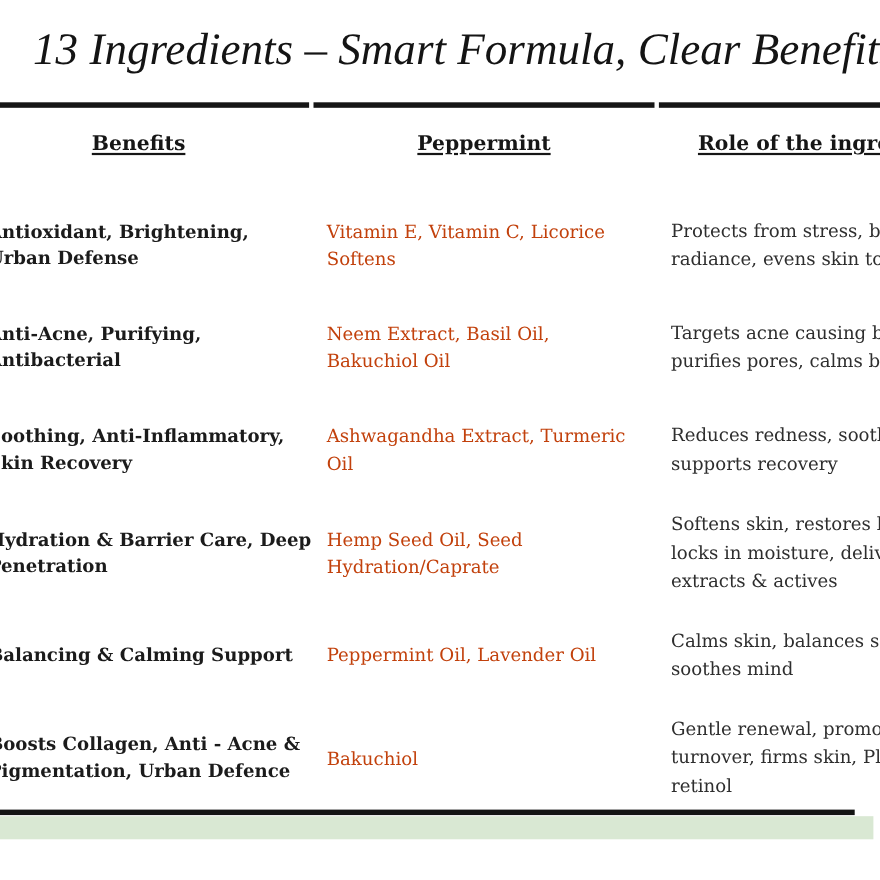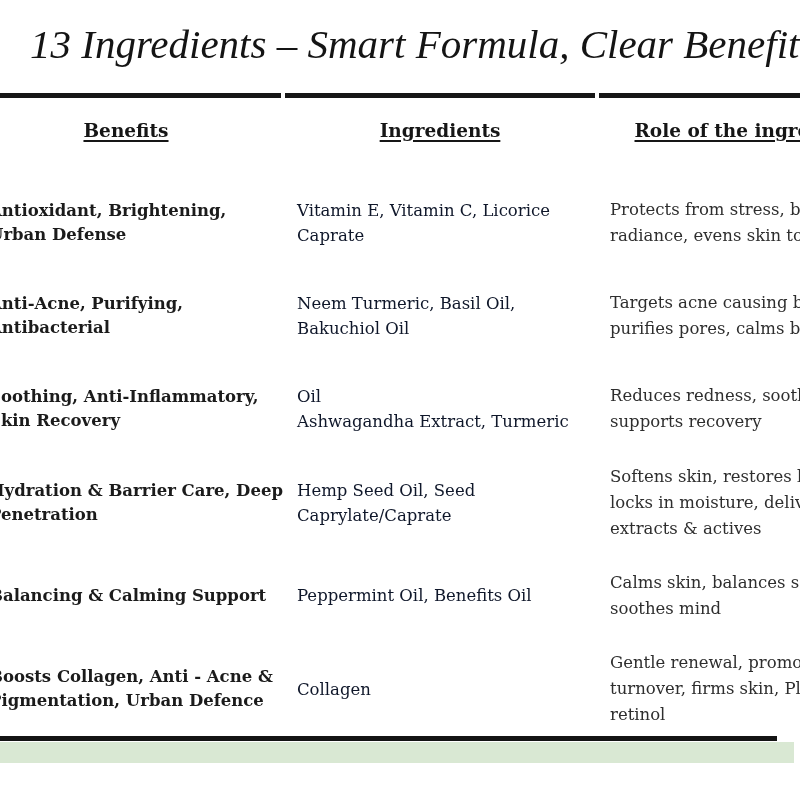--- a/index.html
+++ b/index.html
@@ -26,128 +26,128 @@
     font-weight:bold; font-size:18.5px; line-height:24px; color:#161616;
     text-decoration:underline; text-decoration-thickness:2px; text-underline-offset:3px;
     white-space:nowrap;
   }
 
   .rows { position:absolute; top:176px; left:0; width:938px; }
   .row { display:flex; gap:4px; height:93.3px; align-items:center; }
   .cell { width:310px; box-sizing:border-box; }
   .cell .line { white-space:nowrap; }
   .cell.benefits { padding-left:18px; font-weight:bold; font-size:16.5px; line-height:24px; color:#1b1b1b; }
-  .cell.ingredients { padding-left:12px; font-size:16.5px; line-height:25px; color:#0f172a; }
+  .cell.ingredients { padding-left:12px; font-size:16.5px; line-height:25px; color:#c2410c; }
   .cell.role { padding-left:11px; font-size:16.5px; line-height:26px; color:#2e2e2e; }
 
   .bottom-rule { position:absolute; top:736px; left:0; width:806px; height:5px; background:#141414; }
   .green-band { position:absolute; top:742px; left:0; width:823px; height:21px; background:#d9e8d3; }
 </style>
 </head>
 <body>
 
 <div class="wrapper">
 
   <div class="title">13 Ingredients – Smart Formula, Clear Benefits</div>
 
   <div class="top-rule">
     <div class="seg"></div>
     <div class="seg"></div>
     <div class="seg"></div>
   </div>
 
   <div class="headers">
     <div class="hcell">Benefits</div>
-    <div class="hcell">Ingredients</div>
+    <div class="hcell">Peppermint</div>
     <div class="hcell">Role of the ingredients</div>
   </div>
 
   <div class="rows">
 
     <div class="row">
       <div class="cell benefits">
         <div class="line">Antioxidant, Brightening,</div>
         <div class="line">Urban Defense</div>
       </div>
       <div class="cell ingredients">
         <div class="line">Vitamin E, Vitamin C, Licorice</div>
-        <div class="line">Caprate</div>
+        <div class="line">Softens</div>
       </div>
       <div class="cell role">
         <div class="line">Protects from stress, bo</div>
         <div class="line">radiance, evens skin to</div>
       </div>
     </div>
 
     <div class="row">
       <div class="cell benefits">
         <div class="line">Anti-Acne, Purifying,</div>
         <div class="line">Antibacterial</div>
       </div>
       <div class="cell ingredients">
-        <div class="line">Neem Turmeric, Basil Oil,</div>
+        <div class="line">Neem Extract, Basil Oil,</div>
         <div class="line">Bakuchiol Oil</div>
       </div>
       <div class="cell role">
         <div class="line">Targets acne causing ba</div>
         <div class="line">purifies pores, calms br</div>
       </div>
     </div>
 
     <div class="row">
       <div class="cell benefits">
         <div class="line">Soothing, Anti-Inflammatory,</div>
         <div class="line">Skin Recovery</div>
       </div>
       <div class="cell ingredients">
+        <div class="line">Ashwagandha Extract, Turmeric</div>
         <div class="line">Oil</div>
-        <div class="line">Ashwagandha Extract, Turmeric</div>
       </div>
       <div class="cell role">
         <div class="line">Reduces redness, sooth</div>
         <div class="line">supports recovery</div>
       </div>
     </div>
 
     <div class="row">
       <div class="cell benefits">
         <div class="line">Hydration &amp; Barrier Care, Deep</div>
         <div class="line">Penetration</div>
       </div>
       <div class="cell ingredients">
         <div class="line">Hemp Seed Oil, Seed</div>
-        <div class="line">Caprylate/Caprate</div>
+        <div class="line">Hydration/Caprate</div>
       </div>
       <div class="cell role">
         <div class="line">Softens skin, restores b</div>
         <div class="line">locks in moisture, deliv</div>
         <div class="line">extracts &amp; actives</div>
       </div>
     </div>
 
     <div class="row">
       <div class="cell benefits">
         <div class="line">Balancing &amp; Calming Support</div>
       </div>
       <div class="cell ingredients">
-        <div class="line">Peppermint Oil, Benefits Oil</div>
+        <div class="line">Peppermint Oil, Lavender Oil</div>
       </div>
       <div class="cell role">
         <div class="line">Calms skin, balances se</div>
         <div class="line">soothes mind</div>
       </div>
     </div>
 
     <div class="row">
       <div class="cell benefits">
         <div class="line">Boosts Collagen, Anti - Acne &amp;</div>
         <div class="line">Pigmentation, Urban Defence</div>
       </div>
       <div class="cell ingredients">
-        <div class="line">Collagen</div>
+        <div class="line">Bakuchiol</div>
       </div>
       <div class="cell role">
         <div class="line">Gentle renewal, promo</div>
         <div class="line">turnover, firms skin, Pl</div>
         <div class="line">retinol</div>
       </div>
     </div>
 
   </div>
 

